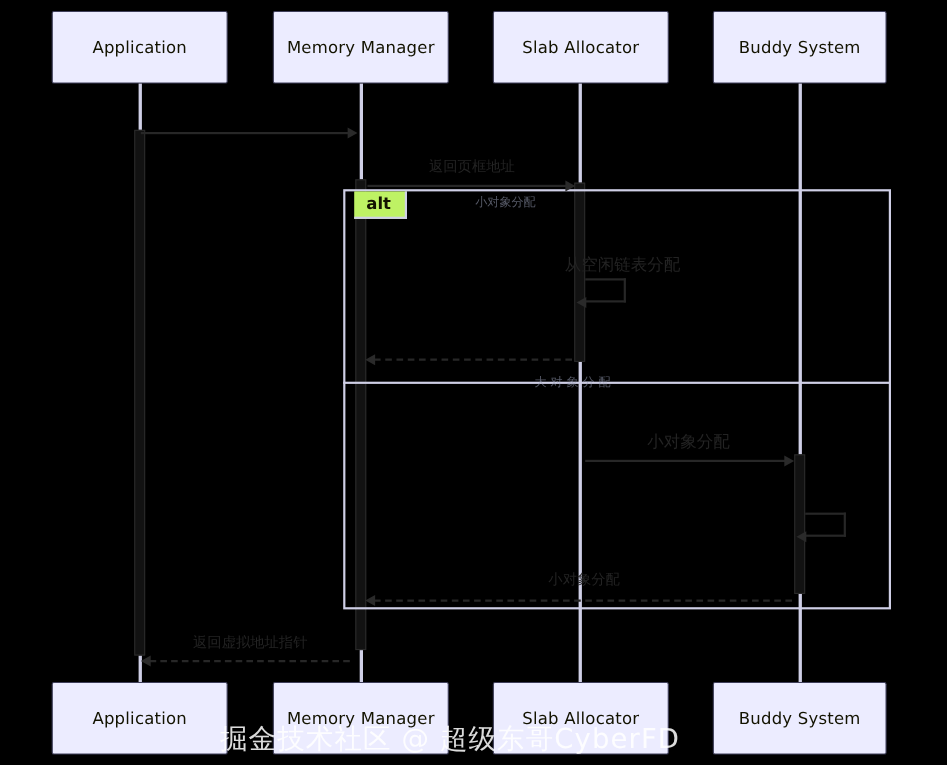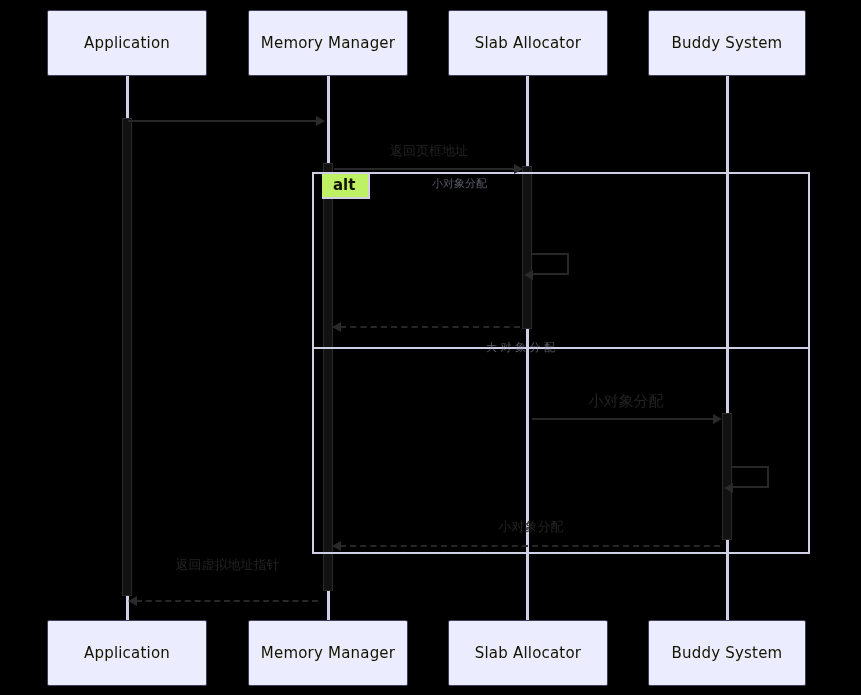--- a/index.html
+++ b/index.html
@@ -171,20 +171,23 @@
   <div class="arrow-r" style="left:316px;top:116px;"></div>
 
   
   <div class="msg-label" style="left:334px;top:142px;width:190px;">
     <span>返回页框地址</span>
   </div>
   <div class="msg-line" style="left:334px;top:168px;width:182px;"></div>
   <div class="arrow-r" style="left:514px;top:164px;"></div>
 
   
+  <div class="msg-label big" style="left:486px;top:231px;width:160px;">
+    <span>从空闲链表分配</span>
+  </div>
   <div class="self-loop" style="left:532px;top:253px;width:37px;height:22px;"></div>
   <div class="arrow-l" style="left:524px;top:270px;"></div>
 
    Memory Manager (return) ======== --&gt;
   <div class="msg-line dashed" style="left:340px;top:326px;width:180px;"></div>
   <div class="arrow-l" style="left:332px;top:322px;"></div>
 
   
   <div class="msg-label big" style="left:566px;top:392px;width:120px;">
     <span>小对象分配</span>
@@ -197,35 +200,38 @@
   <div class="arrow-l" style="left:724px;top:483px;"></div>
 
    Memory Manager (return) ======== --&gt;
   <div class="msg-label" style="left:336px;top:518px;width:390px;">
     <span>小对象分配</span>
   </div>
   <div class="msg-line dashed" style="left:340px;top:545px;width:380px;"></div>
   <div class="arrow-l" style="left:332px;top:541px;"></div>
 
    Application (return) ======== --&gt;
-  <div class="msg-label" style="left:130px;top:556px;width:195px;">
+  <div class="msg-label" style="left:130px;top:575px;width:195px;">
     <span>返回虚拟地址指针</span>
   </div>
   <div class="msg-line dashed" style="left:136px;top:600px;width:182px;"></div>
   <div class="arrow-l" style="left:128px;top:596px;"></div>
 
   
   <div class="actor-box" style="left:47px;top:620px;width:160px;height:66px;">
     <span>Application</span>
   </div>
   <div class="actor-box" style="left:248px;top:620px;width:160px;height:66px;">
     <span>Memory Manager</span>
   </div>
   <div class="actor-box" style="left:448px;top:620px;width:160px;height:66px;">
     <span>Slab Allocator</span>
   </div>
   <div class="actor-box" style="left:648px;top:620px;width:158px;height:66px;">
     <span>Buddy System</span>
   </div>
 
   
+  <div class="watermark" style="left:200px;top:655px;">
+    <span>掘金技术社区 @ 超级东哥CyberFD</span>
+  </div>
 
 </div>
 
 </body></html>

